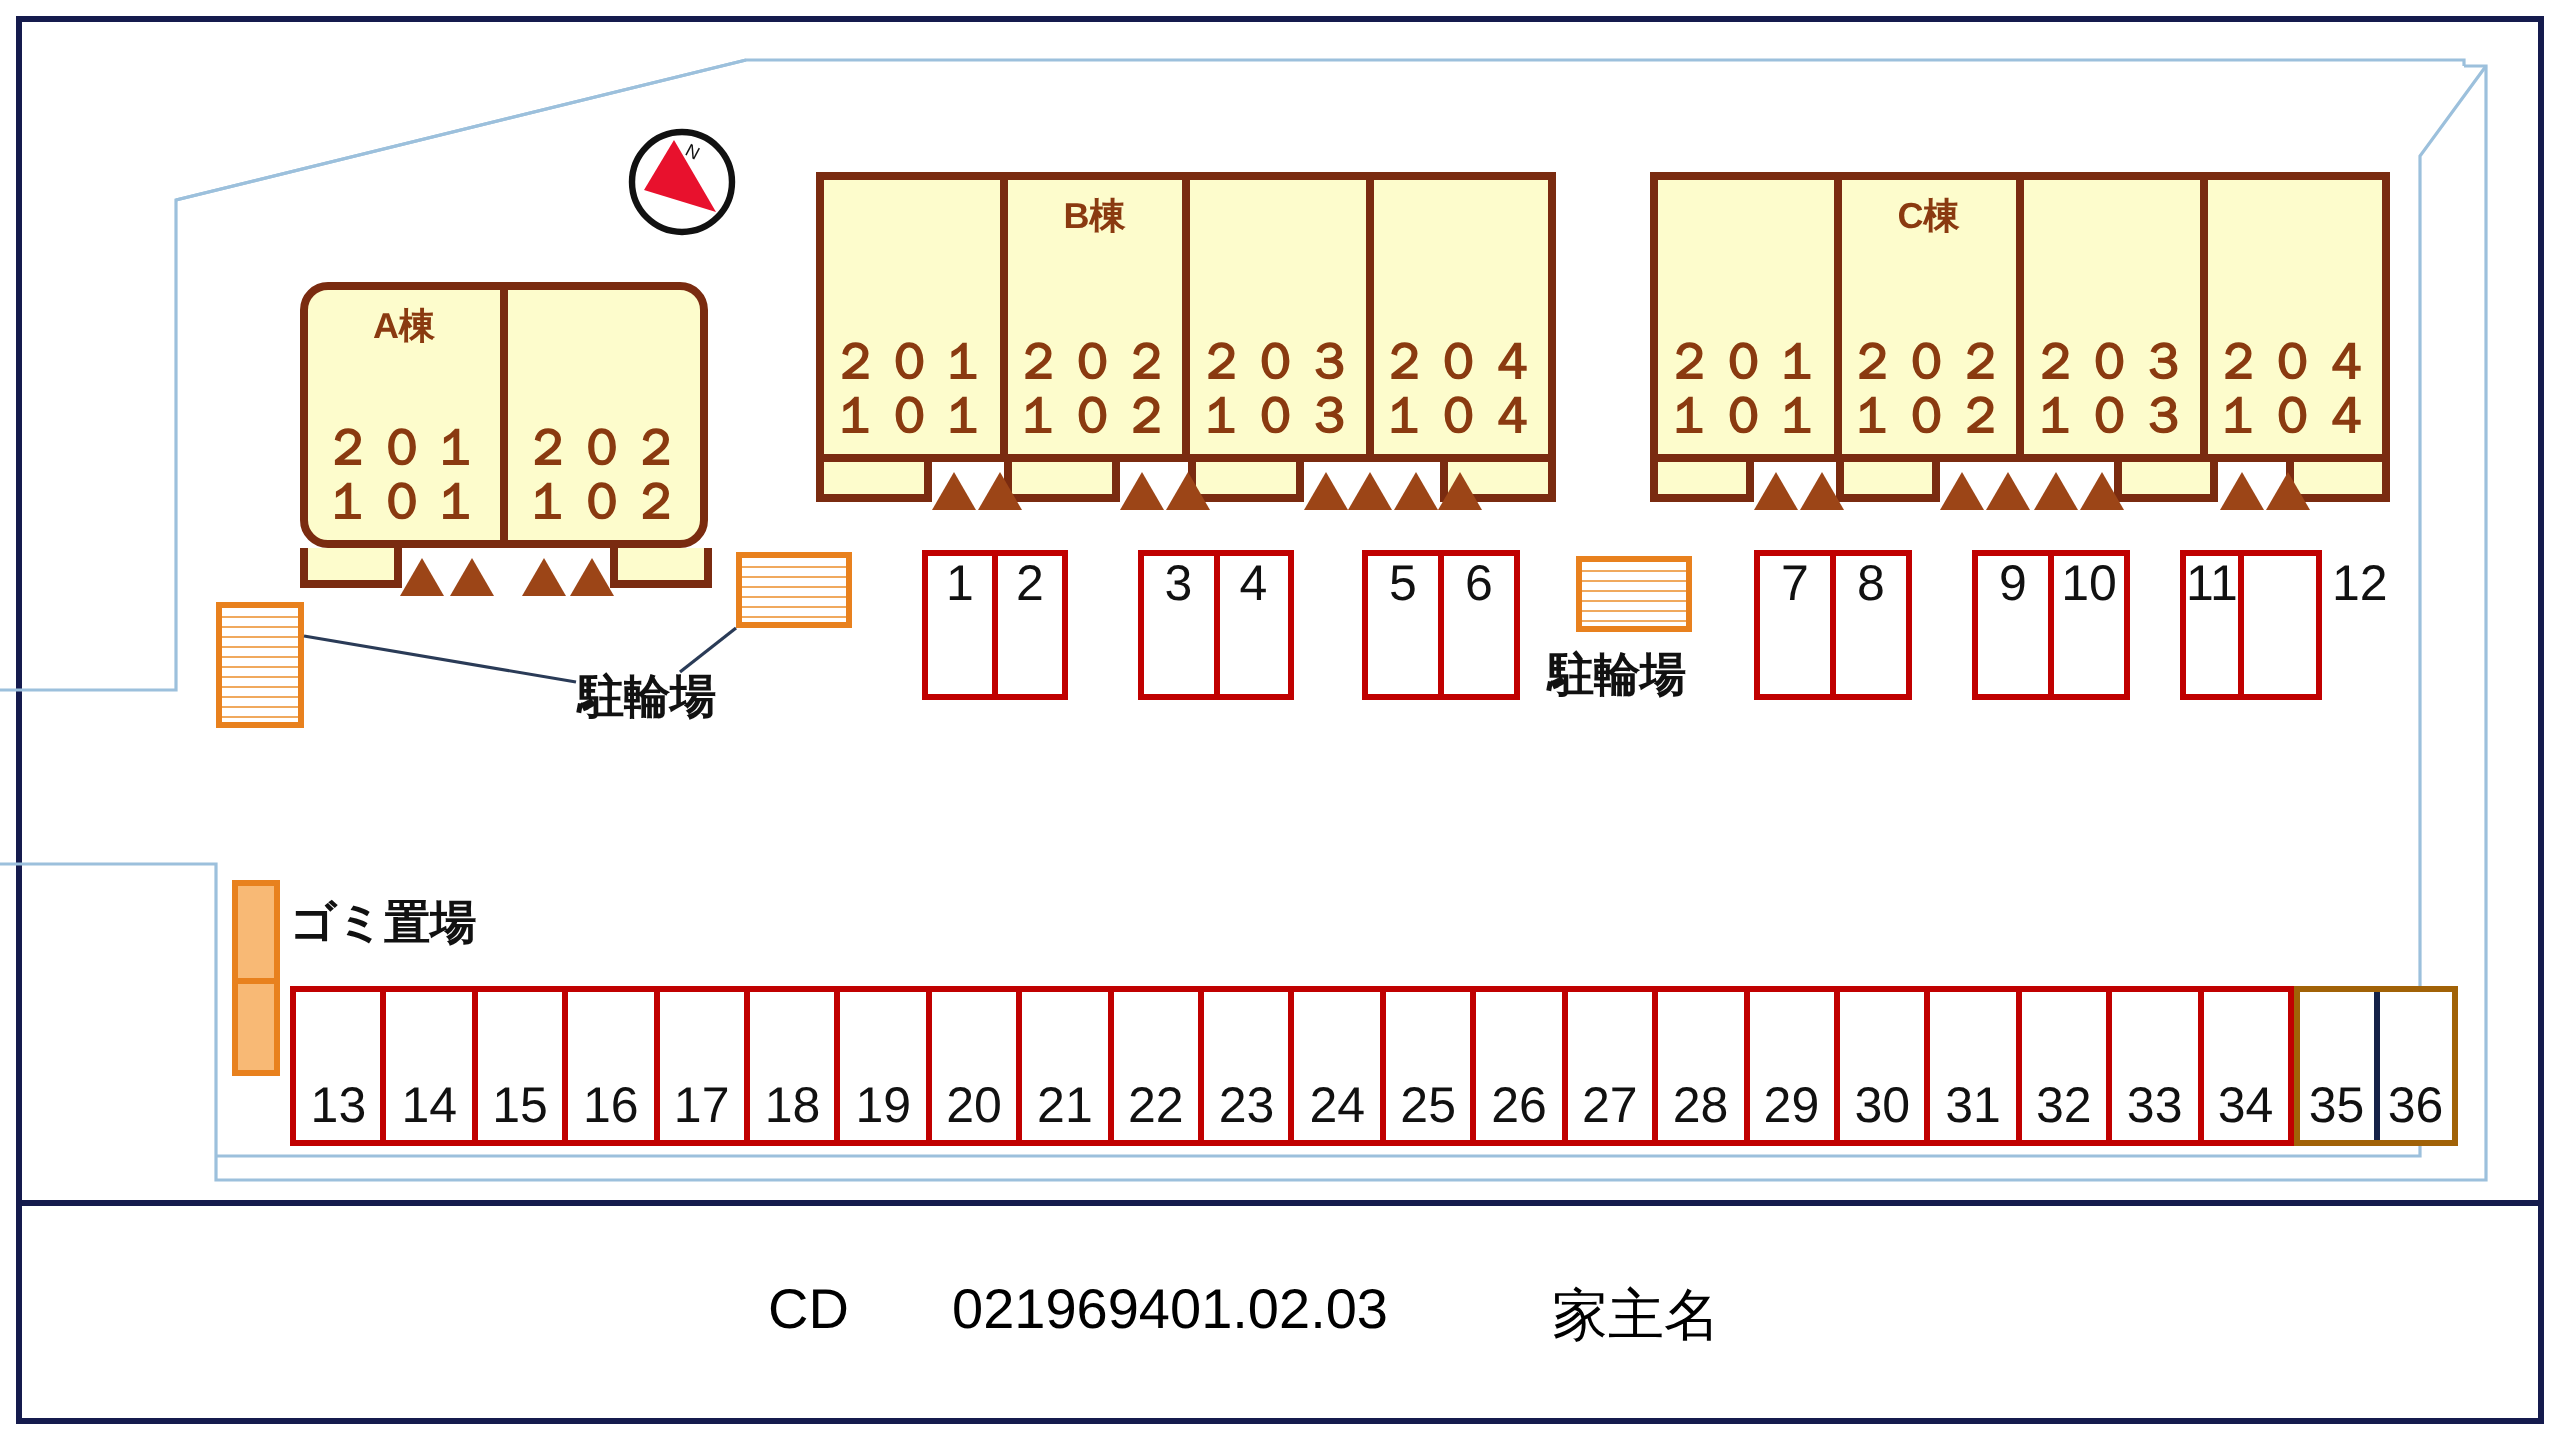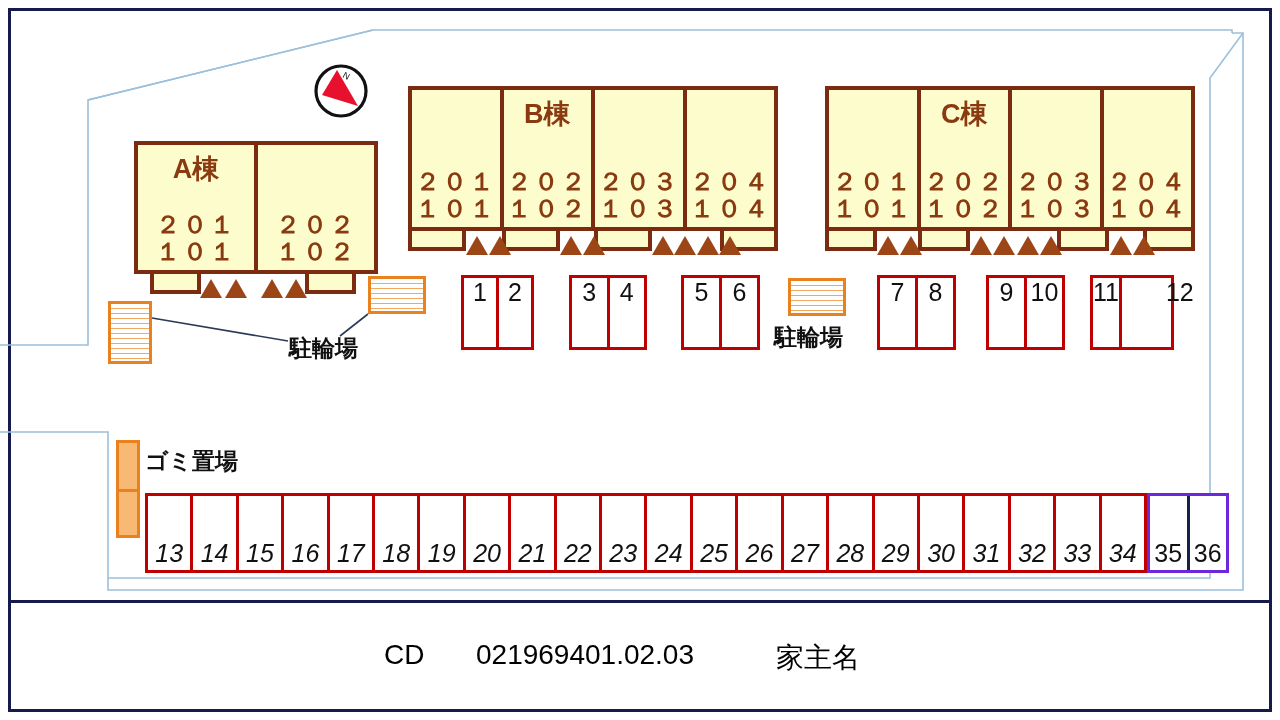--- a/index.html
+++ b/index.html
@@ -59,21 +59,21 @@
     display: flex;
     flex-direction: column;
     align-items: center;
   }
   .unit-col:last-child { border-right: none; }
   .bldg-name {
     position: absolute;
     top: 6px;
     left: 50%;
     transform: translateX(-50%);
-    font-size: 27px;
+    font-size: 18px;
     font-weight: bold;
     color: #8a3a10;
     white-space: nowrap;
     letter-spacing: 0px;
   }
   .unit-nums {
     position: absolute;
     bottom: 6px;
     left: 50%;
     transform: translateX(-50%);
@@ -101,21 +101,21 @@
   }
   
   .stall-group {
     position: absolute;
     box-sizing: border-box;
     display: flex;
     flex-direction: row;
     background: #ffffff;
   }
   .stall-group.red { border: 3px solid #c00000; }
-  .stall-group.navy { border: 3px solid #6d28d9; }
+  .stall-group.navy { border: 3px solid #a16207; }
   .stall {
     position: relative;
     box-sizing: border-box;
     flex: 1 1 0;
     display: flex;
     justify-content: center;
   }
   .stall-group.red > .stall { border-right: 3px solid #c00000; }
   .stall-group.navy > .stall { border-right: 3px solid #152247; }
   .stall-group > .stall:last-child { border-right: none; }
@@ -209,21 +209,21 @@
     <polyline points="88,100 373,30" fill="none" stroke="#9CC0DC" stroke-width="1.6"></polyline>
     <polyline points="1243,33 1210,78 1210,578 108,578" fill="none" stroke="#9CC0DC" stroke-width="1.6"></polyline>
   </svg>
 
   <svg class="compass" viewBox="0 0 58 58" xmlns="http://www.w3.org/2000/svg">
     <circle cx="29" cy="29" r="25" fill="#ffffff" stroke="#111111" stroke-width="3.2"></circle>
     <polygon points="25,8 46,44 10,33" fill="#E8112D"></polygon>
     <text x="30" y="15" font-family="Liberation Sans, sans-serif" font-size="9" fill="#111111" transform="rotate(28 30 15)">N</text>
   </svg>
 
-  <div class="building" style="left:134px; top:141px; width:244px; height:133px;">
+  <div class="building" style="left:150px; top:141px; width:204px; height:133px;border-radius:14px;">
     <div class="unit-col">
       <span class="bldg-name">A棟</span>
       <span class="unit-nums">
         <span>２０１</span><br>
         <span>１０１</span>
       </span>
     </div>
     <div class="unit-col">
       <span class="unit-nums">
         <span>２０２</span><br>
@@ -369,30 +369,30 @@
     </div>
   </div>
   <div class="stall-group red" style="left:986px; top:275px; width:79px; height:75px;">
     <div class="stall num-top">
       <span class="stall-num">9</span>
     </div>
     <div class="stall num-top">
       <span class="stall-num">10</span>
     </div>
   </div>
-  <div class="stall-group red" style="left:1090px; top:275px; width:84px; height:75px;gap:44px;">
+  <div class="stall-group red" style="left:1090px; top:275px; width:71px; height:75px;gap:44px;">
     <div class="stall num-top">
       <span class="stall-num">11</span>
     </div>
     <div class="stall num-top">
       <span class="stall-num">12</span>
     </div>
   </div>
 
-  <div class="stall-group red" id="lower-red" style="left:145px; top:493px; width:1002px; height:80px;font-style:italic;">
+  <div class="stall-group red" id="lower-red" style="left:145px; top:493px; width:1002px; height:80px;">
       <div class="stall num-bot">
         <span class="stall-num">13</span>
       </div>
       <div class="stall num-bot">
         <span class="stall-num">14</span>
       </div>
       <div class="stall num-bot">
         <span class="stall-num">15</span>
       </div>
       <div class="stall num-bot">

